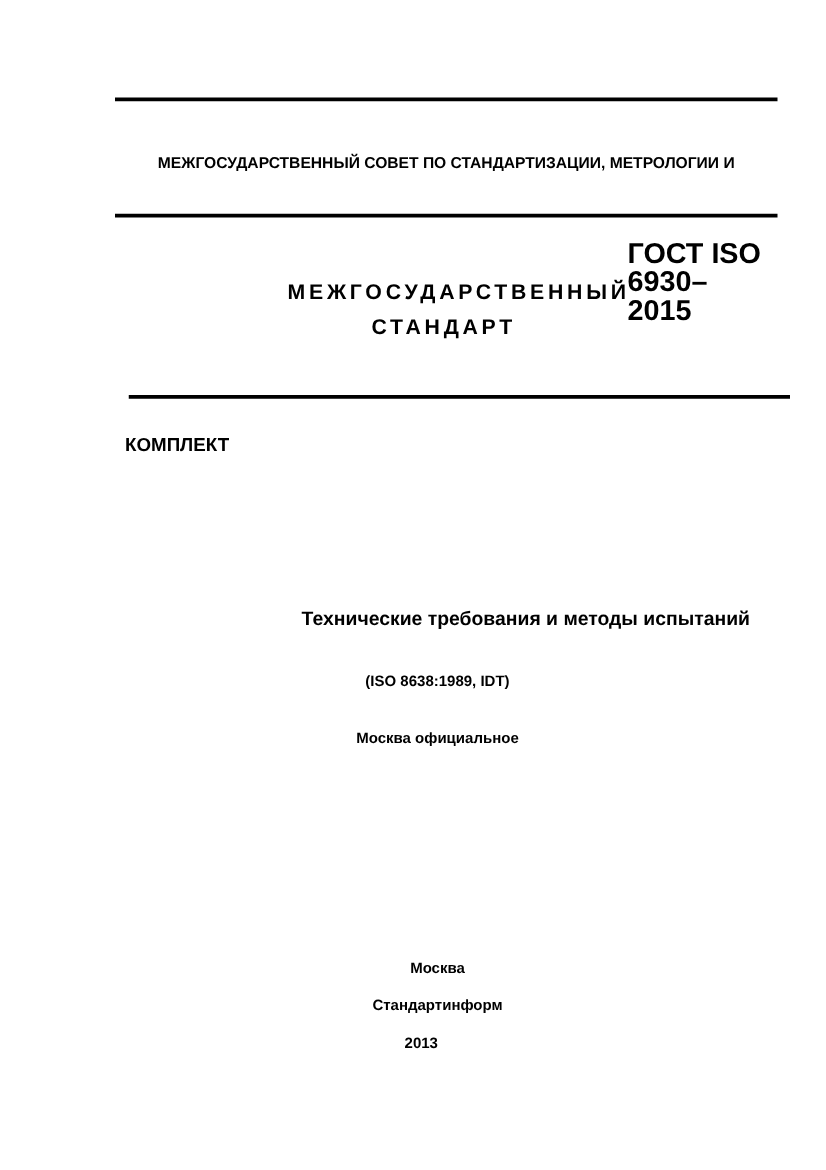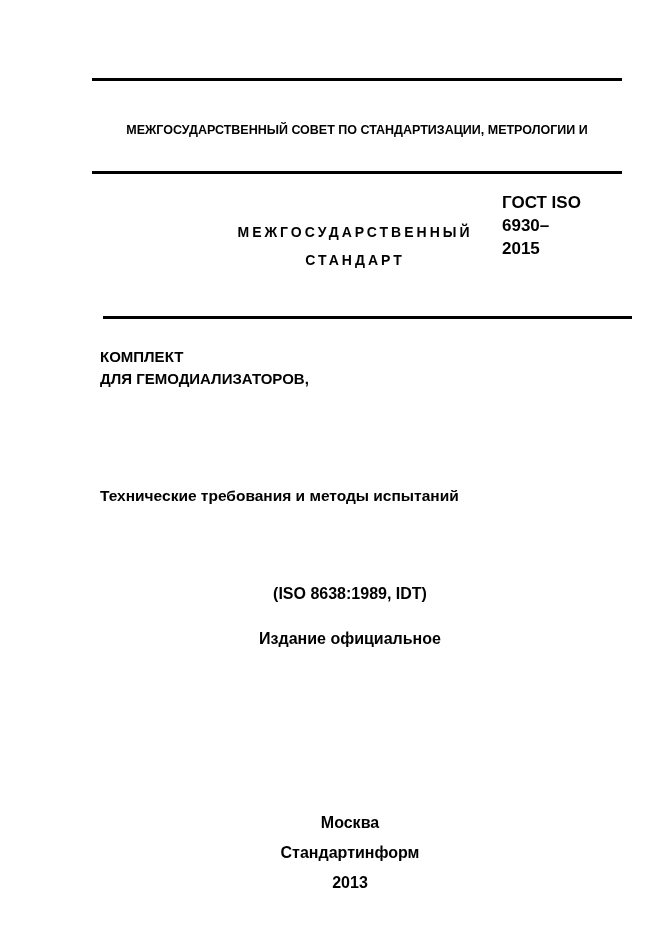--- a/index.html
+++ b/index.html
@@ -4,25 +4,25 @@
   <style>
     html, body { margin: 0; padding: 0; background: #ffffff; }
     body {
       width: 661px; height: 936px; position: relative; overflow: hidden;
       font-family: "Liberation Sans", sans-serif; color: #000;
     }
     .abs { position: absolute; }
     .rule { position: absolute; background: #000; height: 3px; }
     .center { text-align: center; font-weight: bold; }
     .council { left: 92px; width: 530px; font-size: 12.5px; line-height: 16px; }
-    .spaced { letter-spacing: 3px; font-size: 14px; font-weight: bold; text-align: center; }
-    .gost { font-size: 17px; font-weight: bold; line-height: 23px; }
+    .spaced { letter-spacing: 3px; font-size: 17px; font-weight: bold; text-align: center; }
+    .gost { font-size: 23px; font-weight: bold; line-height: 23px; }
     .title { left: 100px; width: 480px; font-size: 15px; line-height: 22px; font-weight: bold; text-align: left; }
-    .subtitle { left: 100px; width: 500px; font-size: 15.5px; font-weight: bold; text-align: left; }
-    .small { font-size: 16px; font-weight: bold; text-align: center; margin-top: 47px; }
+    .subtitle { left: 100px; width: 500px; font-size: 15.5px; font-weight: bold; text-align: right; }
+    .small { font-size: 12px; font-weight: bold; text-align: center; }
   </style>
 </head>
 <body>
 
 <div class="rule" style="left:92px; width:530px; top:78px;"></div>
 
 <div class="abs center council" style="top:93px;margin-top:29px;">
   <div>МЕЖГОСУДАРСТВЕННЫЙ СОВЕТ ПО СТАНДАРТИЗАЦИИ, МЕТРОЛОГИИ И</div>
 </div>
 
@@ -37,24 +37,23 @@
 <div class="abs gost" style="left:502px; top:191px;">
   <div>ГОСТ ISO</div>
   <div>6930–</div>
   <div>2015</div>
 </div>
 
 <div class="rule" style="left:103px; width:529px; top:316px;"></div>
 
 <div class="abs title" style="top:346px;">
   <div>КОМПЛЕКТ</div>
-  <div>ДЛЯ ГЕМОДИАЛИЗАТОРОВ,</div>
 </div>
 
 <div class="abs subtitle" style="top:487px;">Технические требования и методы испытаний</div>
 
 <div class="abs small" style="left:200px; width:300px; top:538px;">(ISO 8638:1989, IDT)</div>
 
-<div class="abs small" style="left:200px; width:300px; top:583px;">Издание официальное</div>
+<div class="abs small" style="left:200px; width:300px; top:583px;">Москва официальное</div>
 
 <div class="abs small" style="left:230px; width:240px; top:767px;">Москва</div>
 <div class="abs small" style="left:230px; width:240px; top:797px;">Стандартинформ</div>
-<div class="abs small" style="left:230px; width:240px; top:827px;text-align:center;">2013</div>
+<div class="abs small" style="left:217px; width:240px; top:827px;text-align:center;">2013</div>
 
 </body></html>

